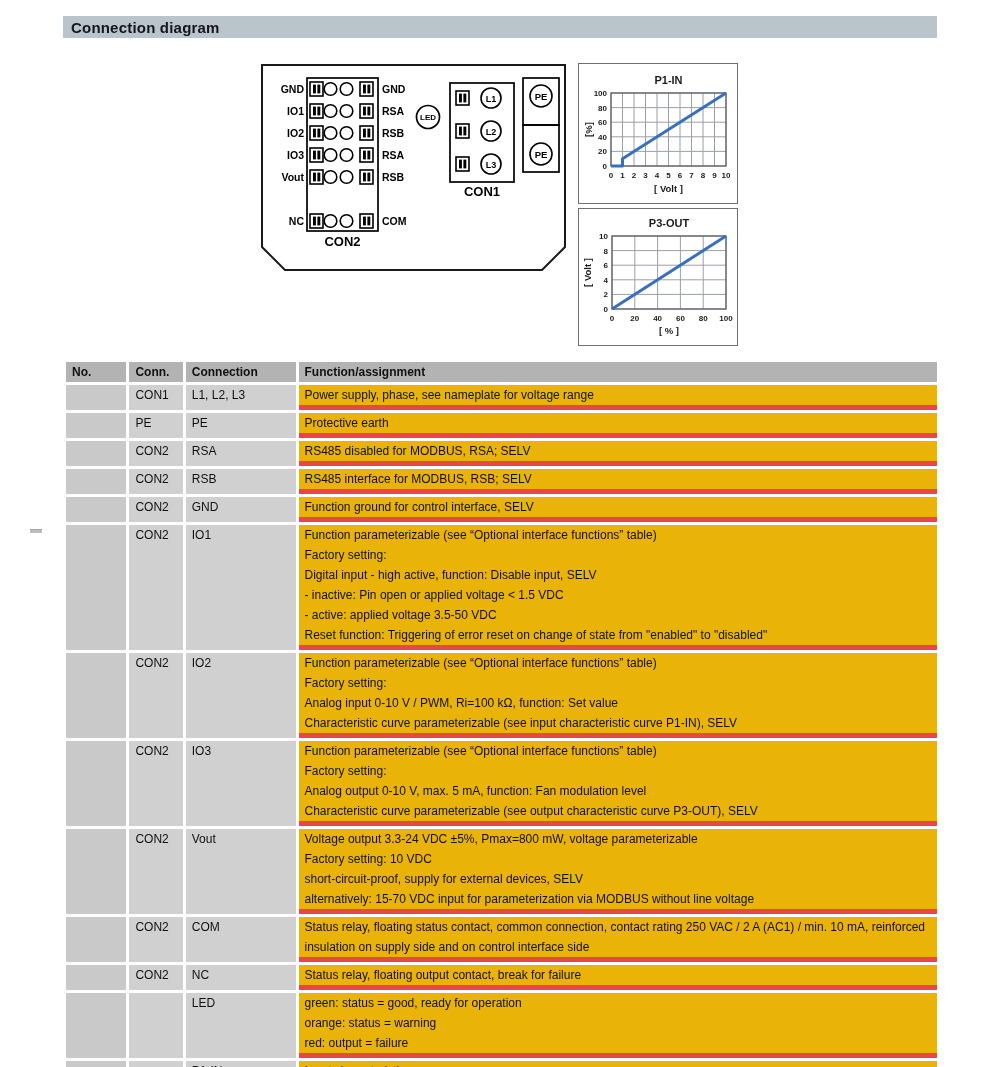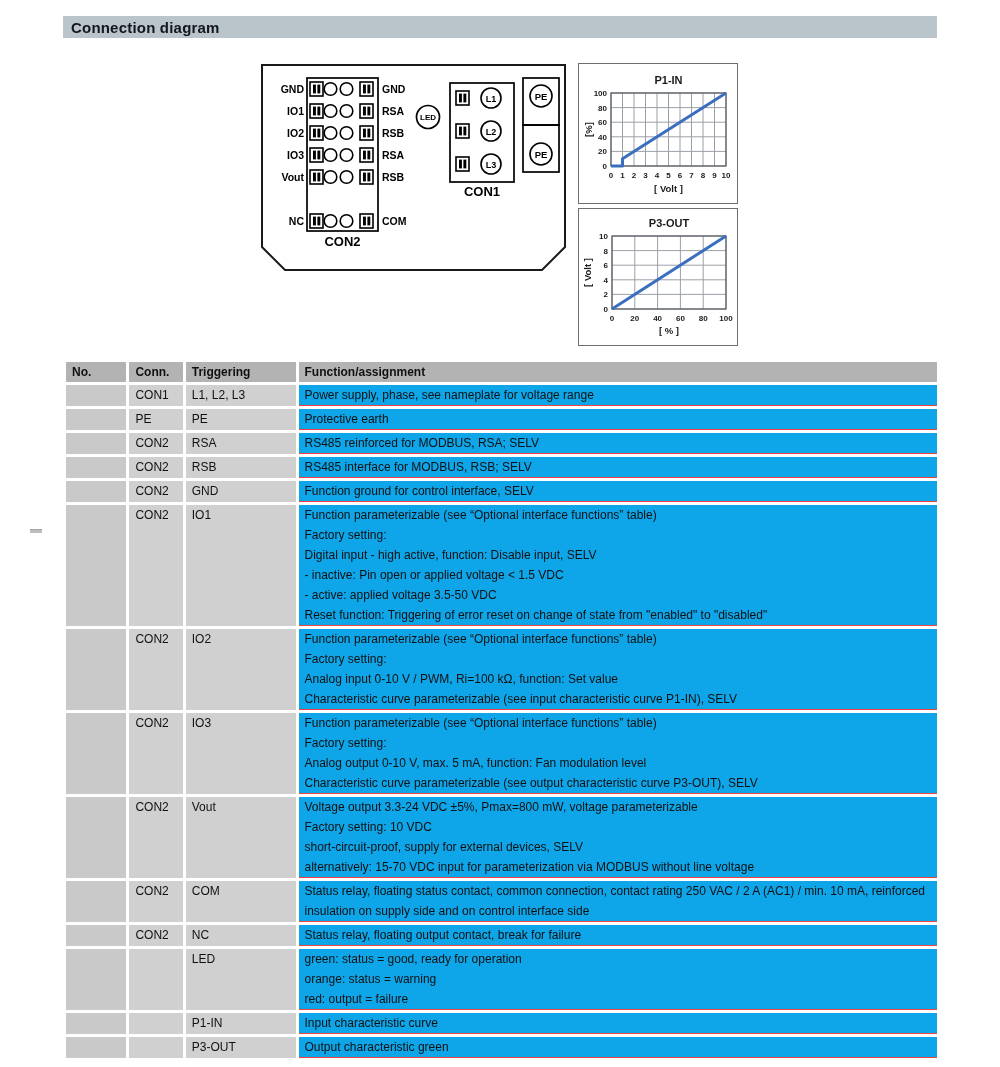--- a/index.html
+++ b/index.html
@@ -30,21 +30,21 @@
   svg .ctitle{font:bold 11px "Liberation Sans","DejaVu Sans",sans-serif;fill:#1a1a1a;}
   svg .clabel{font:bold 9.5px "Liberation Sans","DejaVu Sans",sans-serif;fill:#1a1a1a;}
 
   
   .tblwrap{left:63px;top:359px;width:877px;}
   table{border-collapse:separate;border-spacing:3px;table-layout:fixed;width:877px;font-size:12px;}
   th,td{padding:0 6px;line-height:20px;vertical-align:top;text-align:left;font-weight:normal;overflow:hidden;}
   th{background:#b3b3b3;font-weight:bold;color:#111;}
   td.c-no{background:#c9c9c9;}
   td.c-gray{background:#d0d0d0;}
-  td.c-fn{background:#0ea5e9;border-bottom:1px solid #ef4444;}
+  td.c-fn{background:#eab308;border-bottom:5px solid #ef4444;}
 </style>
 </head>
 <body>
 
 <div class="abs section-bar">
   <span>Connection diagram</span>
 </div>
 
 <div class="abs margin-dash"></div>
 
@@ -216,21 +216,21 @@
     <colgroup>
         <col style="width:60px">
         <col style="width:53px">
         <col style="width:109px">
         <col style="width:634px">
       </colgroup>
     <thead>
         <tr>
           <th>No.</th>
           <th>Conn.</th>
-          <th>Triggering</th>
+          <th>Connection</th>
           <th>Function/assignment</th>
         </tr>
       </thead>
     <tbody>
         <tr>
           <td class="c-no"></td>
           <td class="c-gray">CON1</td>
           <td class="c-gray">L1, L2, L3</td>
           <td class="c-fn">
             <div>Power supply, phase, see nameplate for voltage range</div>
@@ -242,21 +242,21 @@
           <td class="c-gray">PE</td>
           <td class="c-fn">
             <div>Protective earth</div>
           </td>
         </tr>
         <tr>
           <td class="c-no"></td>
           <td class="c-gray">CON2</td>
           <td class="c-gray">RSA</td>
           <td class="c-fn">
-            <div>RS485 reinforced for MODBUS, RSA; SELV</div>
+            <div>RS485 disabled for MODBUS, RSA; SELV</div>
           </td>
         </tr>
         <tr>
           <td class="c-no"></td>
           <td class="c-gray">CON2</td>
           <td class="c-gray">RSB</td>
           <td class="c-fn">
             <div>RS485 interface for MODBUS, RSB; SELV</div>
           </td>
         </tr>

